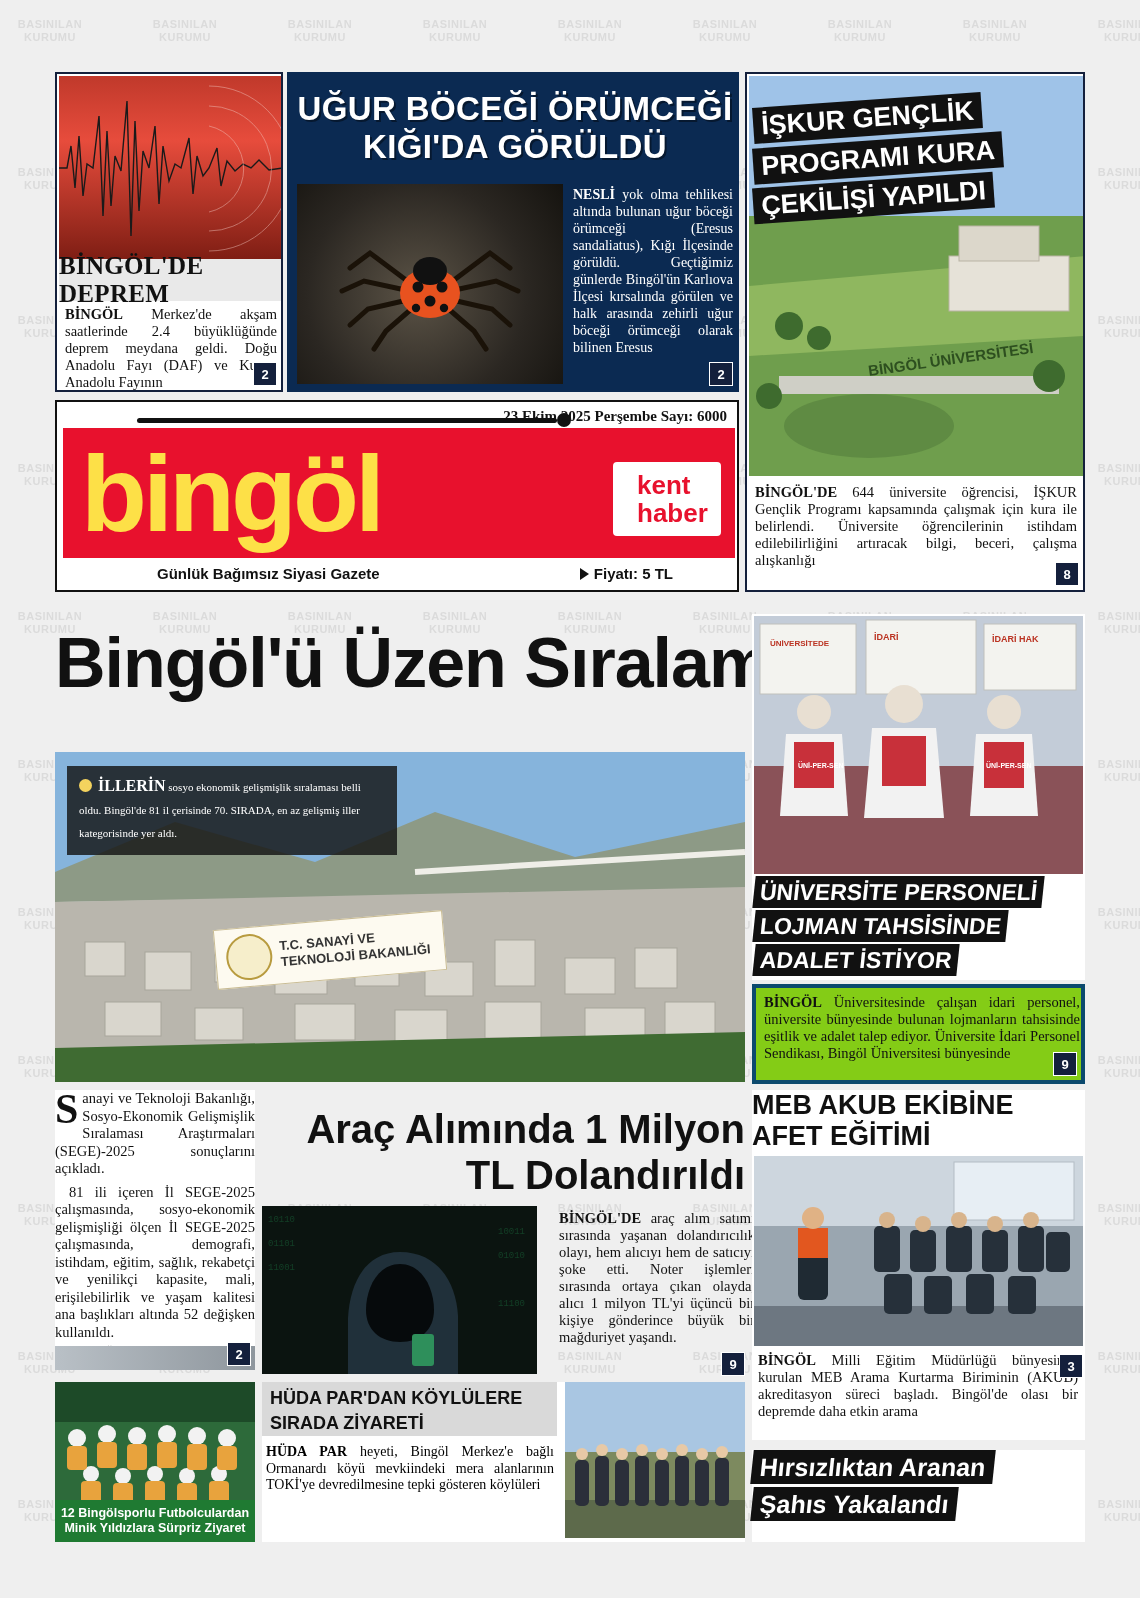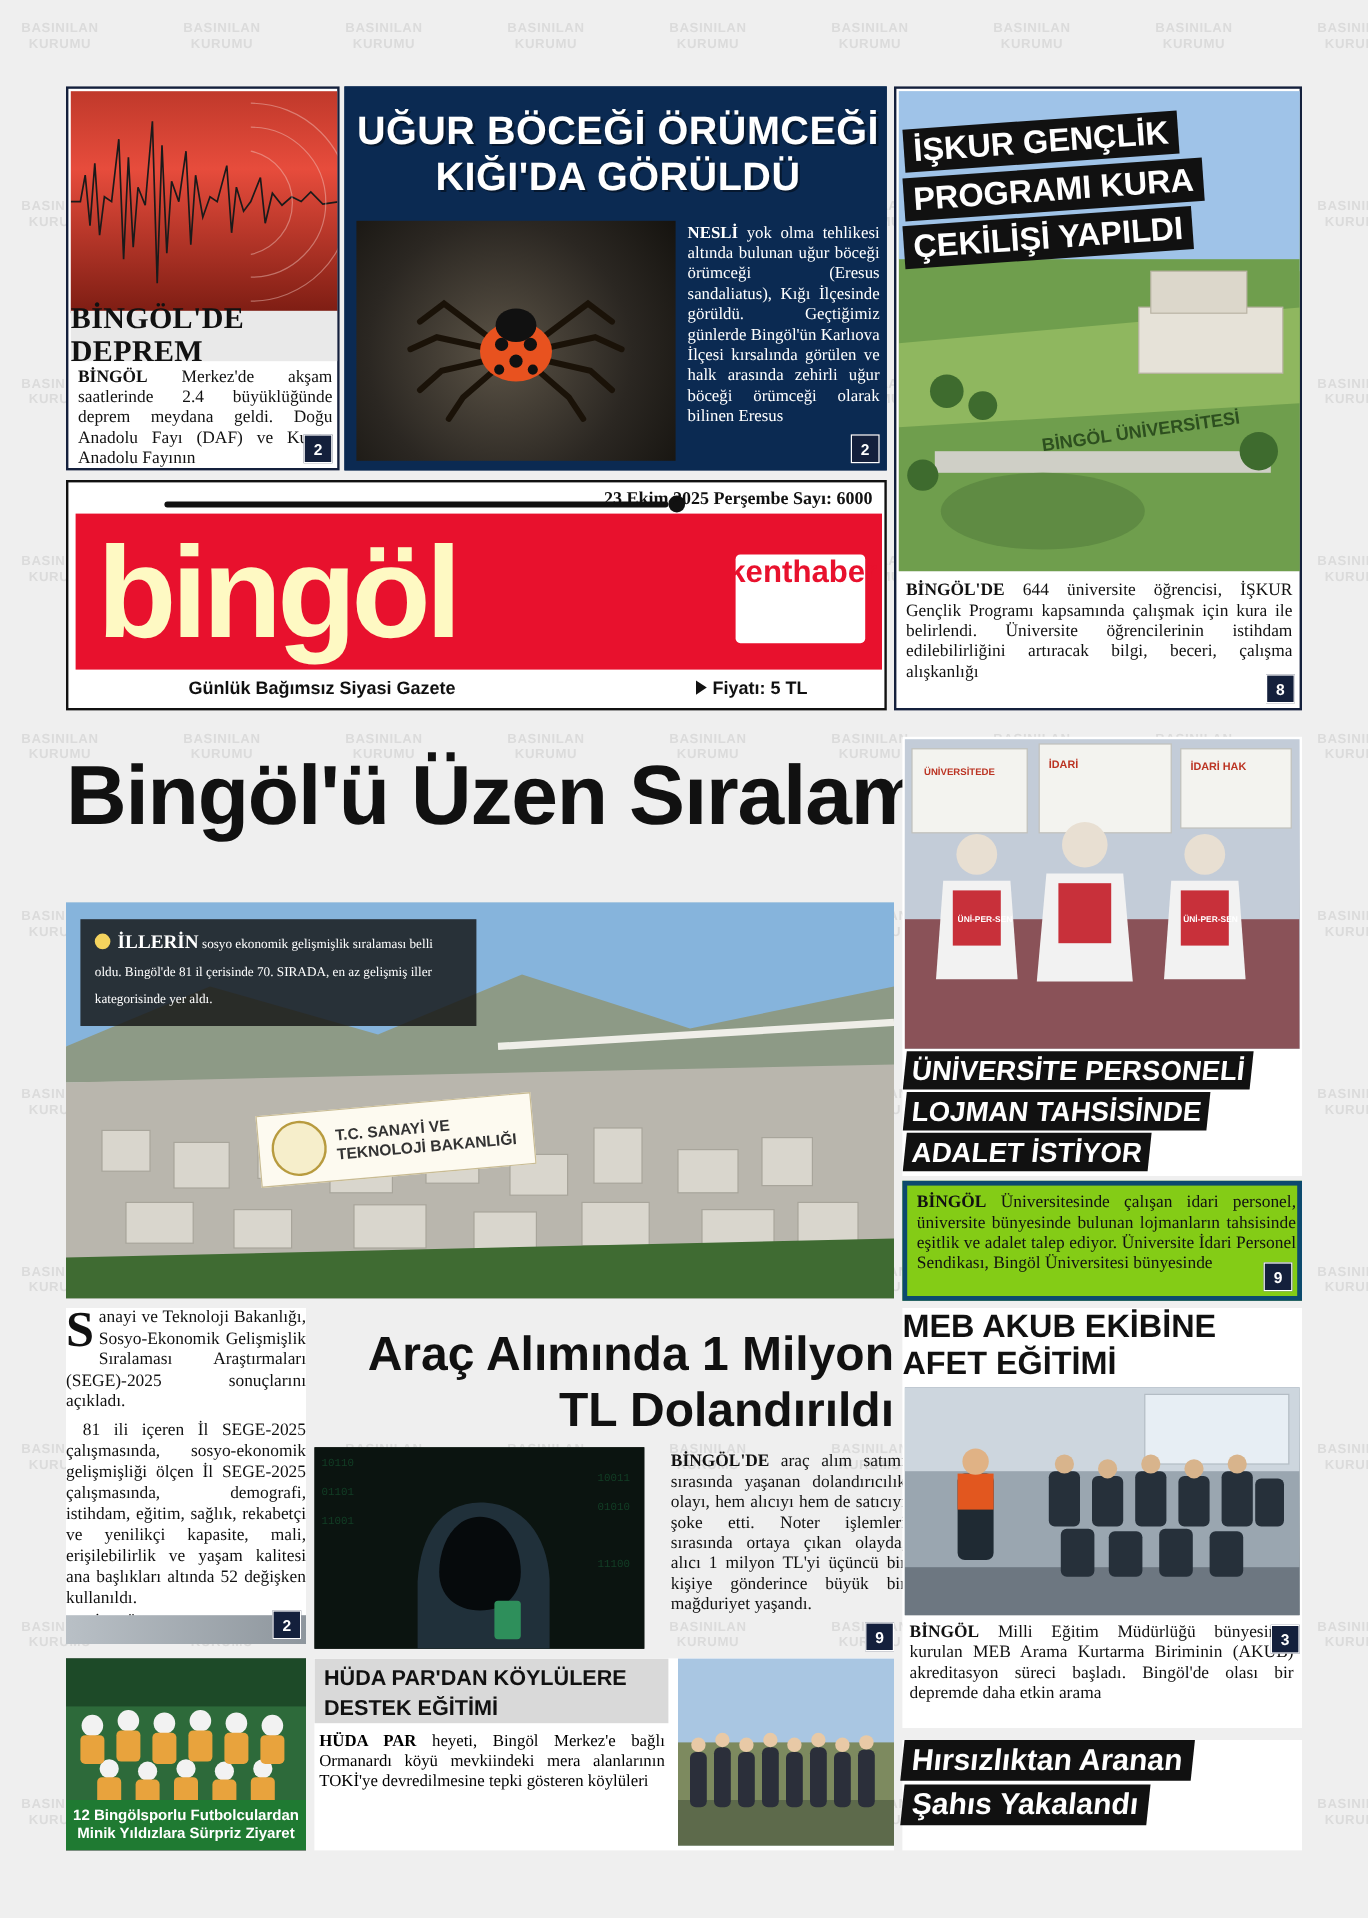--- a/index.html
+++ b/index.html
@@ -79,24 +79,24 @@
     font-family:"Liberation Sans",sans-serif;font-weight:700;font-size:27px;line-height:32px;
     padding:2px 8px;margin-bottom:4px;transform:rotate(-4deg);white-space:nowrap;}
   #iskur-txt{position:absolute;left:8px;top:410px;width:322px;}
 
   
   #mast{left:55px;top:400px;width:684px;height:192px;background:#fff;border:2px solid #111;}
   #mast-date{position:absolute;right:10px;top:6px;font-family:"Liberation Serif",serif;font-weight:700;font-size:15px;color:#111;}
   #mast-rule{position:absolute;left:80px;top:16px;width:420px;height:5px;background:#111;border-radius:3px;}
   #mast-dot{position:absolute;left:500px;top:11px;width:14px;height:14px;background:#111;border-radius:50%;}
   #mast-red{position:absolute;left:6px;top:26px;width:672px;height:130px;background:#e8112d;}
-  #mast-word{position:absolute;left:18px;top:10px;color:#fef9c3;font-family:"Liberation Sans",sans-serif;
+  #mast-word{position:absolute;left:18px;top:10px;color:#fde047;font-family:"Liberation Sans",sans-serif;
     font-weight:700;font-size:108px;line-height:112px;letter-spacing:-4px;}
   #mast-kent{position:absolute;right:14px;top:34px;width:108px;height:74px;background:#fff;border-radius:4px;
-    display:flex;flex-direction:row;align-items:flex-start;justify-content:center;padding-left:4px;box-sizing:border-box;}
+    display:flex;flex-direction:column;align-items:flex-start;justify-content:center;padding-left:24px;box-sizing:border-box;}
   #mast-kent span{font-family:"Liberation Sans",sans-serif;font-weight:700;font-size:26px;line-height:28px;color:#e8112d;}
   #mast-sub{position:absolute;left:100px;bottom:8px;font-family:"Liberation Sans",sans-serif;font-weight:700;font-size:15px;color:#111;}
   #mast-price{position:absolute;right:64px;bottom:8px;font-family:"Liberation Sans",sans-serif;font-weight:700;font-size:15px;color:#111;}
   #mast-price .tri{display:inline-block;width:0;height:0;border-left:9px solid #111;border-top:6px solid transparent;border-bottom:6px solid transparent;margin-right:5px;transform:translateY(1px);}
 
   
   #lead-head{left:55px;top:620px;width:690px;height:96px;}
   #lead-head span{font-family:"Liberation Sans",sans-serif;font-weight:700;font-size:70px;line-height:86px;
     color:#111;letter-spacing:-1px;white-space:nowrap;}
 
@@ -779,21 +779,21 @@
     </div>
     <div id="fut-cap">
       <span>12 Bingölsporlu Futbolculardan</span>
       <span>Minik Yıldızlara Sürpriz Ziyaret</span>
     </div>
   </div>
 
   <div class="blk hide" id="huda-box">
     <div id="huda-head">
       <span>HÜDA PAR'DAN KÖYLÜLERE</span><br>
-      <span>DESTEK EĞİTİMİ</span>
+      <span>SIRADA ZİYARETİ</span>
     </div>
     <div id="huda-txt">
       <b>HÜDA PAR</b><span> heyeti, Bingöl Merkez'e bağlı Ormanardı köyü mevkiindeki mera alanlarının TOKİ'ye devredilmesine tepki gösteren köylüleri</span>
     </div>
     <div id="huda-img">
       <svg width="180" height="156" viewBox="0 0 180 156">
         <rect width="180" height="156" fill="#a9c6e2"></rect>
         <rect y="70" width="180" height="86" fill="#7d8a5f"></rect>
         <rect y="118" width="180" height="38" fill="#5d6a4b"></rect>
         <g fill="#2b2f3a">

